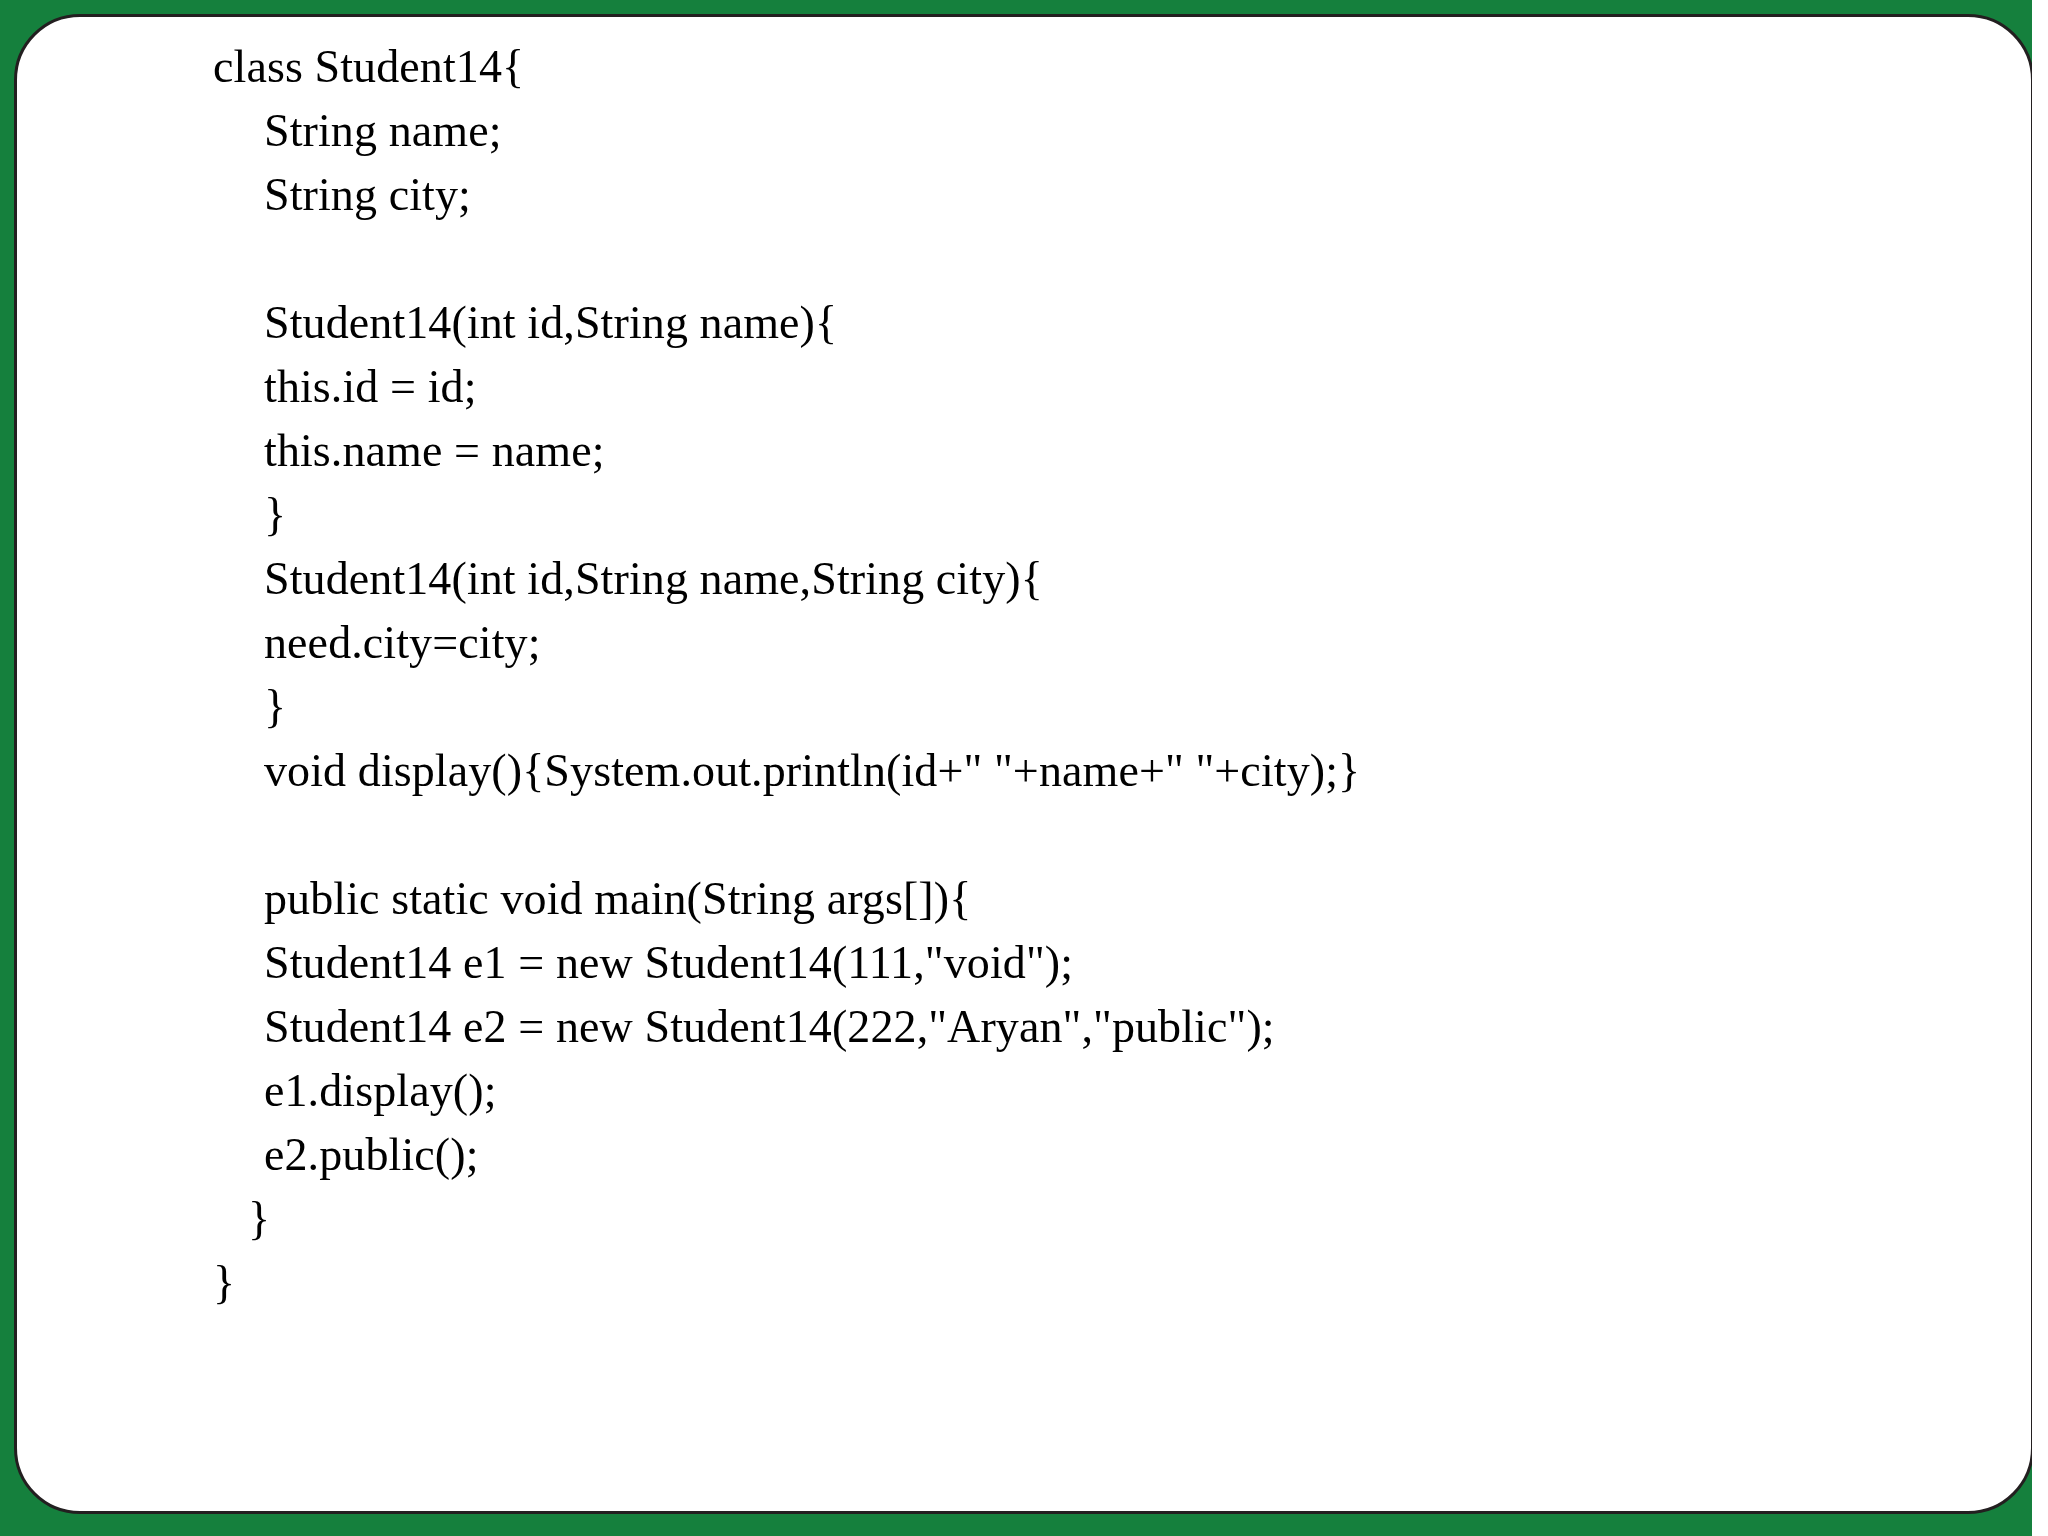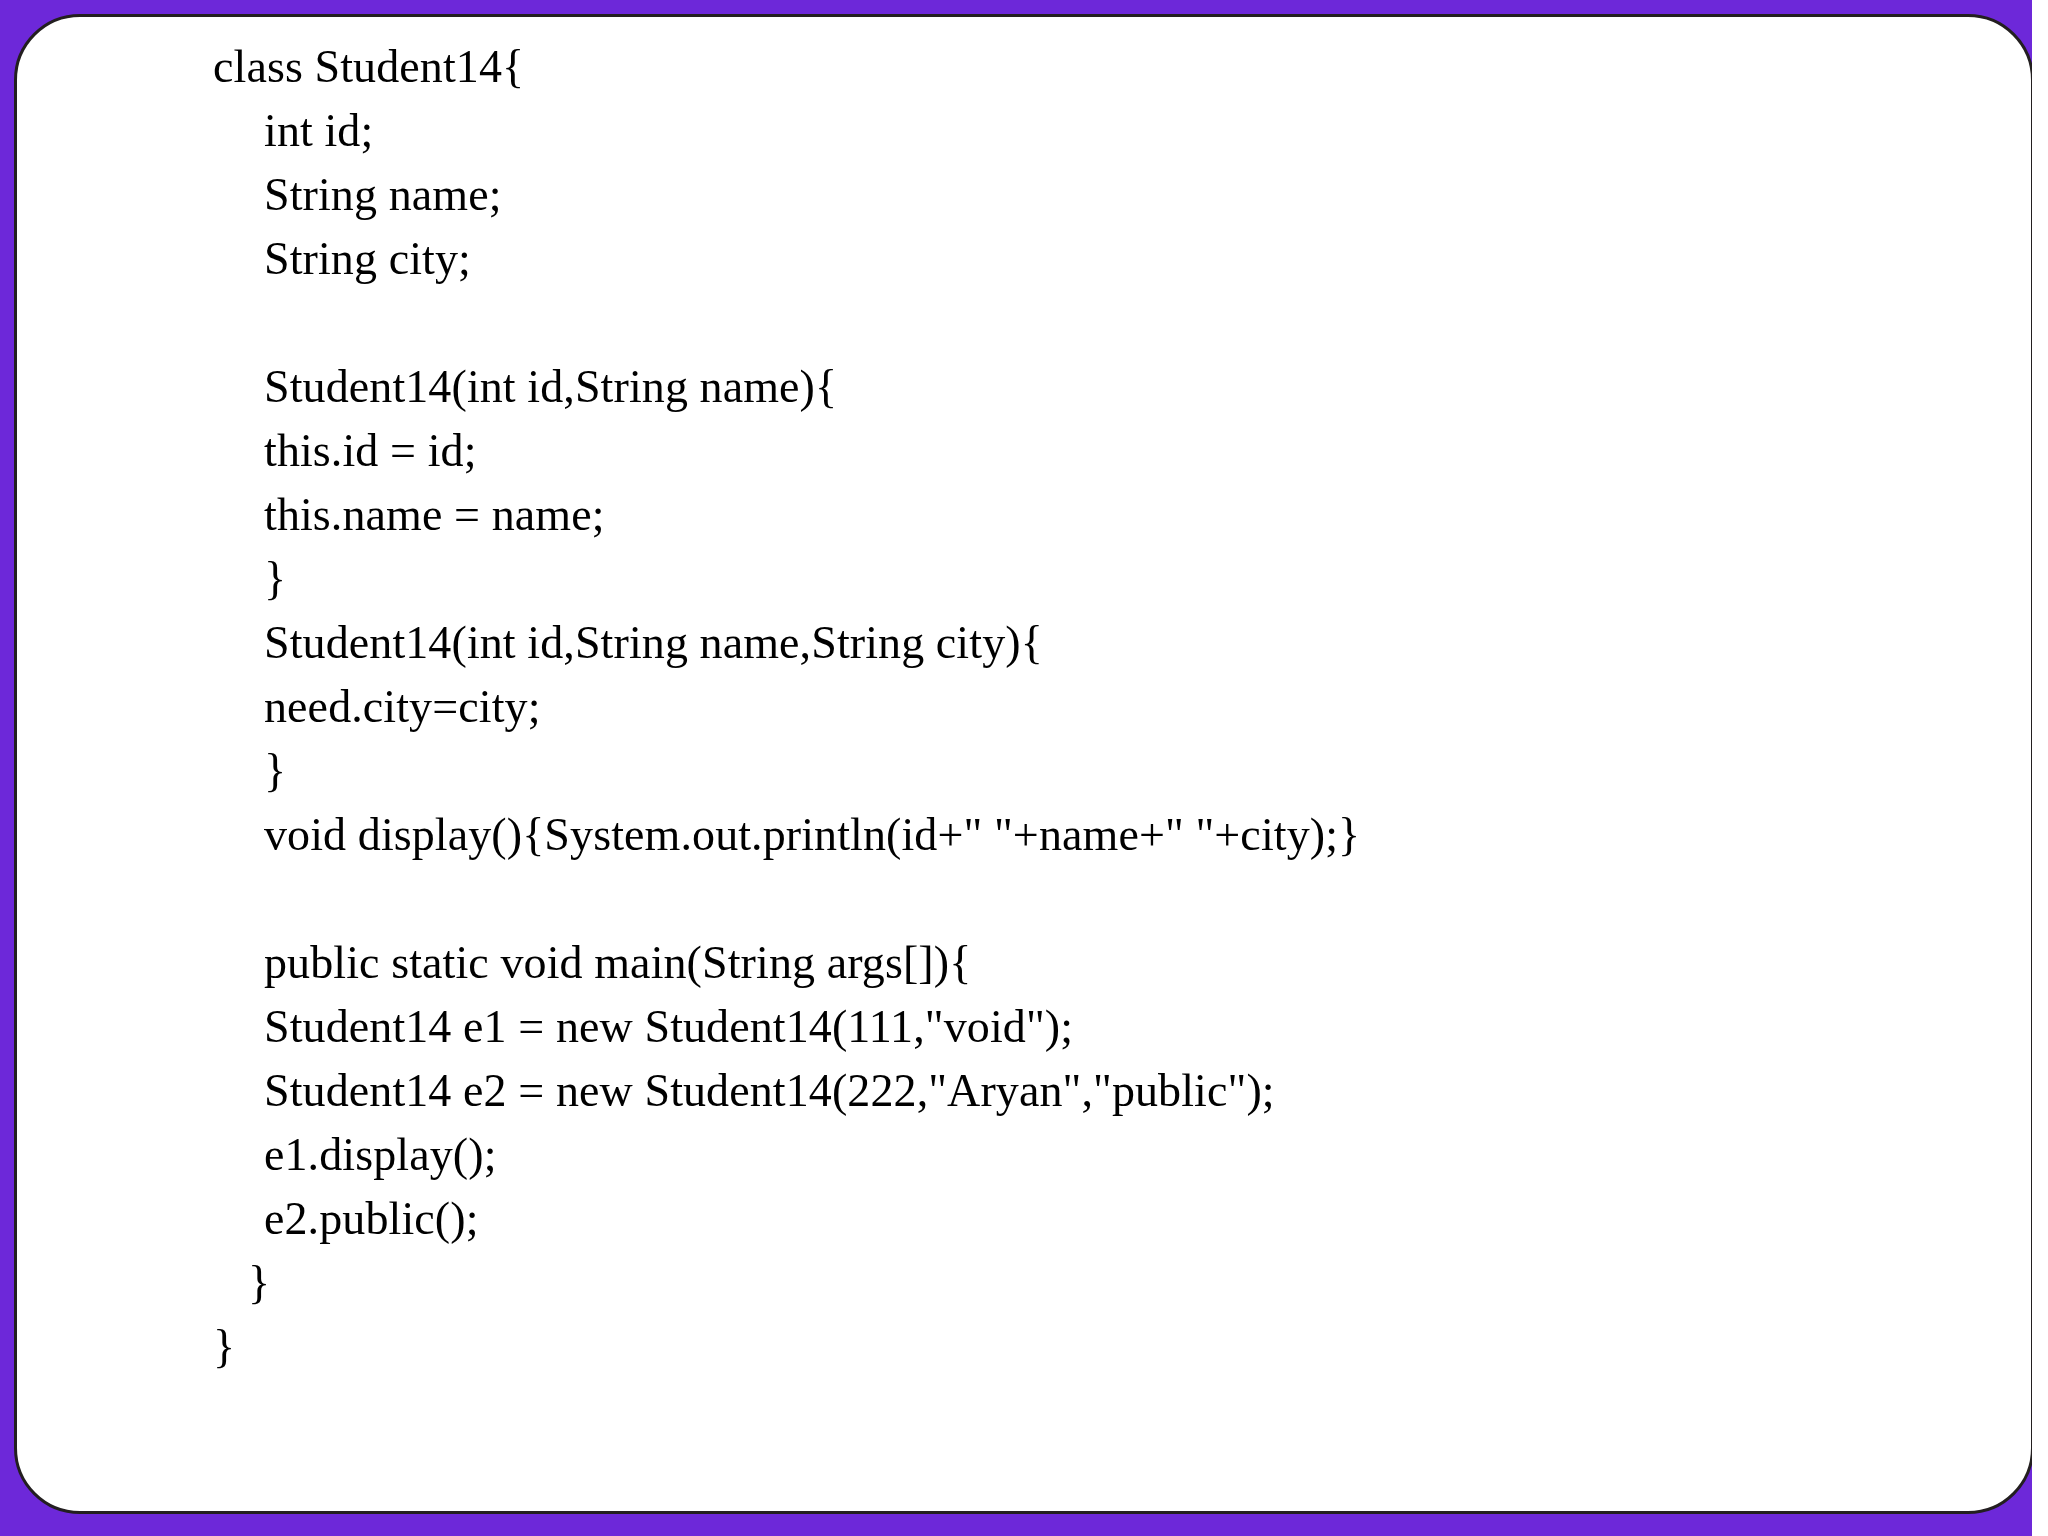--- a/index.html
+++ b/index.html
@@ -5,21 +5,21 @@
 <style>
   html, body {
     margin: 0;
     padding: 0;
     background: #ffffff;
   }
   #slide {
     position: relative;
     width: 2032px;
     height: 1536px;
-    background: #6d28d9;
+    background: #15803d;
     overflow: hidden;
     font-family: "Liberation Serif", "DejaVu Serif", serif;
   }
   #slide-frame {
     position: absolute;
     left: 14px;
     top: 14px;
     width: 2020px;
     height: 1500px;
     box-sizing: border-box;
@@ -53,21 +53,20 @@
   .ind-1 { padding-left: 247px; }
   .ind-close-inner { padding-left: 231px; }
 </style>
 </head>
 <body>
 
 <div id="slide">
   <div id="slide-frame" style="border-color: rgb(35, 31, 32); background: rgb(255, 255, 255); border-radius: 66px;">
     <div id="code-block" style="color: rgb(0, 0, 0); top: 18px;">
         <div class="code-line ind-0">class Student14{</div>
-        <div class="code-line ind-1">int id;</div>
         <div class="code-line ind-1">String name;</div>
         <div class="code-line ind-1">String city;</div>
         <div class="code-line ind-1 blank"></div>
         <div class="code-line ind-1">Student14(int id,String name){</div>
         <div class="code-line ind-1">this.id = id;</div>
         <div class="code-line ind-1">this.name = name;</div>
         <div class="code-line ind-1">}</div>
         <div class="code-line ind-1">Student14(int id,String name,String city){</div>
         <div class="code-line ind-1">need.city=city;</div>
         <div class="code-line ind-1">}</div>

